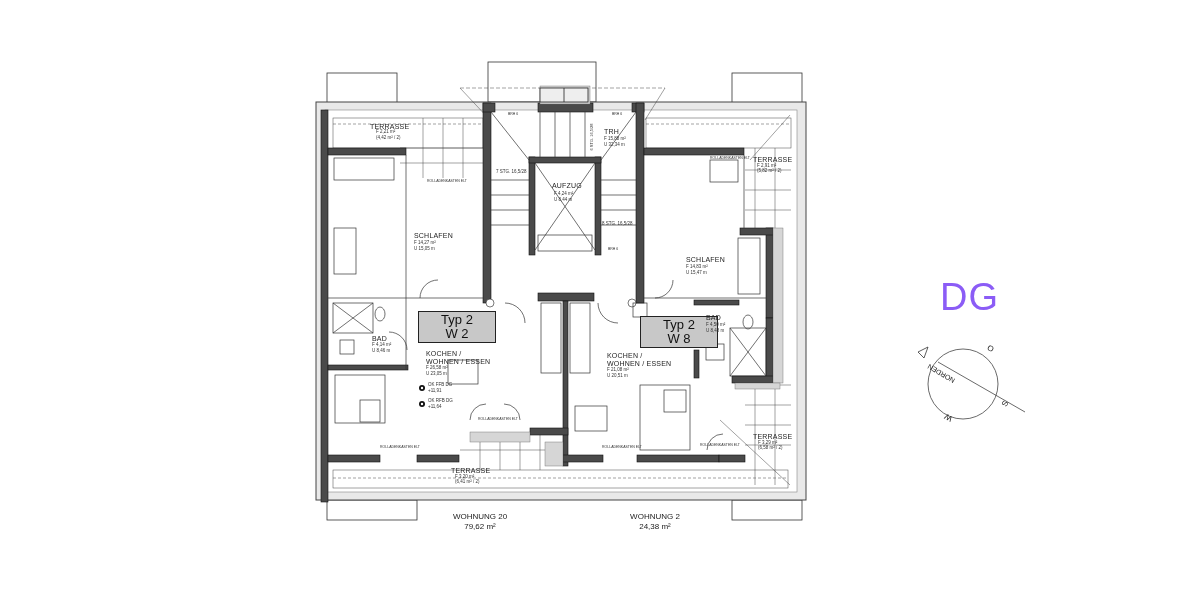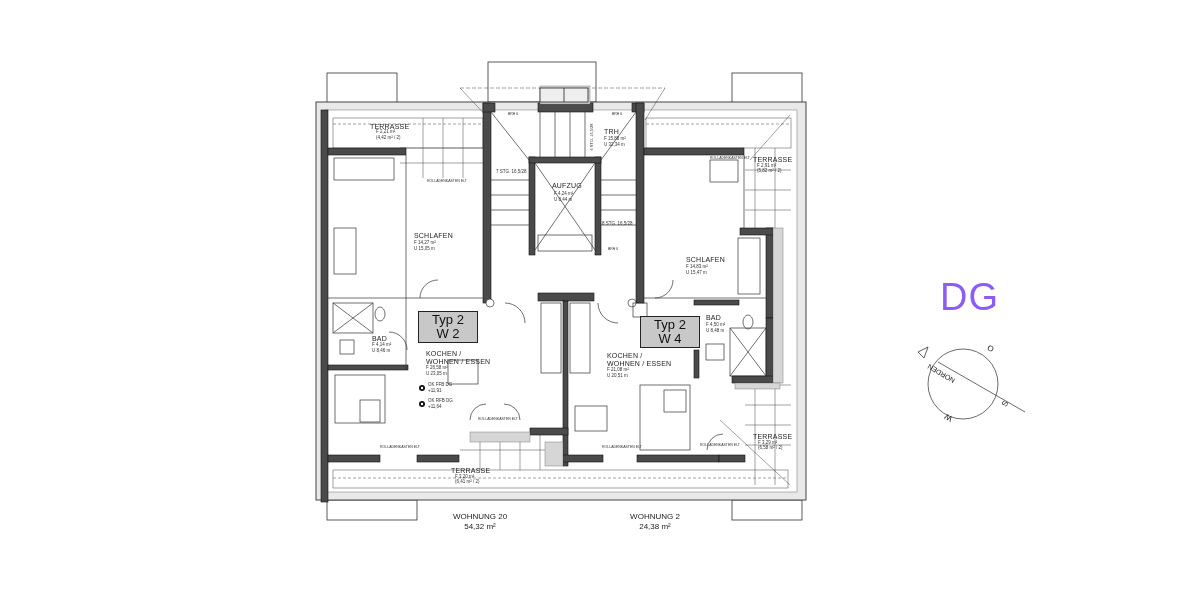--- a/index.html
+++ b/index.html
@@ -4,21 +4,21 @@
 <style>
   html, body { margin:0; padding:0; background:#ffffff; }
   body { width:1200px; height:600px; position:relative; overflow:hidden;
          font-family:"Liberation Sans", sans-serif; color:#222; }
   #plan { position:absolute; left:0; top:0; }
   .lbl { position:absolute; font-family:"Liberation Sans", sans-serif; color:#222; white-space:nowrap; line-height:1; }
   .room { font-size:7px; letter-spacing:0.2px; }
   .sub  { font-size:4.5px; color:#333; }
   .tiny { font-size:3.5px; color:#333; }
   .typ { position:absolute; background:#c8c8c8; border:1px solid #222; font-size:13px; line-height:14px;
-         text-align:center; padding:1px 9px; color:#111; }
+         text-align:center; padding:1px 18px; color:#111; }
   .unit { position:absolute; font-size:8px; text-align:center; line-height:10px; color:#222; }
   .dg { position:absolute; left:940px; top:276px; font-size:38px; color:#8b5cf6; letter-spacing:1px; }
 </style>
 </head>
 <body>
 
 <svg id="plan" width="1200" height="600" viewBox="0 0 1200 600" xmlns="http://www.w3.org/2000/svg">
   <g fill="none" stroke="#333" stroke-width="0.8">
 
     <rect x="327" y="73" width="70" height="30"></rect>
@@ -212,26 +212,26 @@
 <div class="lbl" style="left:1003px;top:400px;font-size:8px;transform:rotate(-60deg);">S</div>
 <div class="lbl" style="left:945px;top:413px;font-size:8px;transform:rotate(210deg);">W</div>
 <div class="lbl" style="left:926px;top:370px;font-size:7px;transform:rotate(210deg);">NORDEN</div>
 
 <div class="typ" style="left:418px;top:311px;width:40px;">
   <div>Typ 2</div>
   <div>W 2</div>
 </div>
 <div class="typ" style="left:640px;top:316px;width:40px;">
   <div>Typ 2</div>
-  <div>W 4</div>
+  <div>W 8</div>
 </div>
 
 <div class="unit" style="left:440px;top:512px;width:80px;">
   <div>WOHNUNG 20</div>
-  <div>54,32 m²</div>
+  <div>79,62 m²</div>
 </div>
 <div class="unit" style="left:615px;top:512px;width:80px;">
   <div>WOHNUNG 2</div>
   <div>24,38 m²</div>
 </div>
 
 <div class="lbl room" style="left:370px;top:123px;">TERRASSE</div>
 <div class="lbl sub" style="left:376px;top:130px;">F   2,21 m²</div>
 <div class="lbl sub" style="left:376px;top:136px;">(4,42 m² / 2)</div>
 

